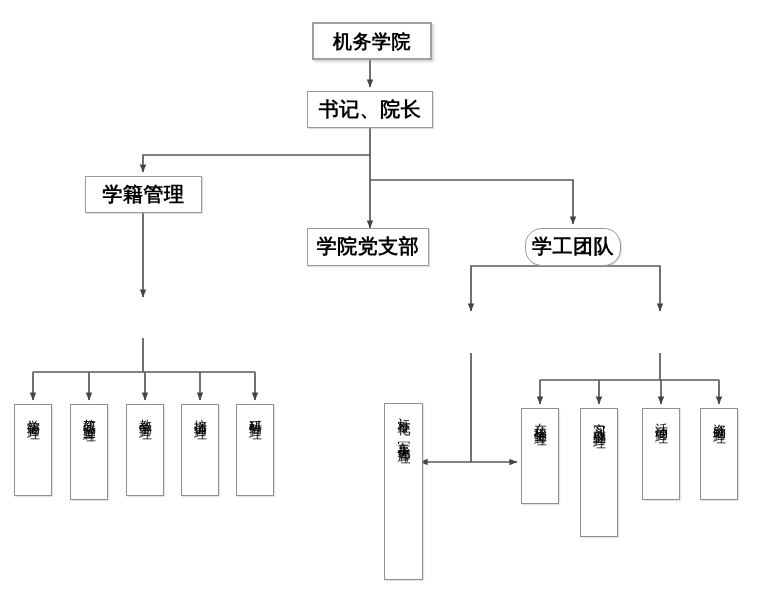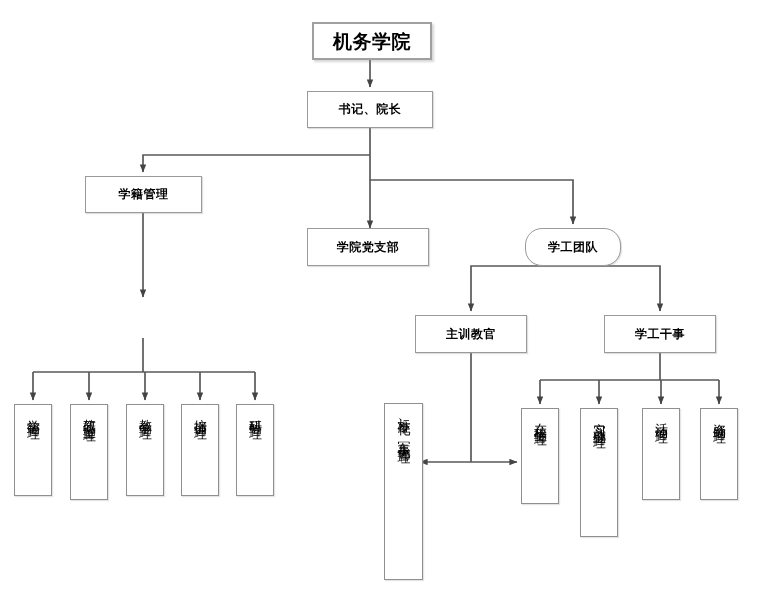--- a/index.html
+++ b/index.html
@@ -30,21 +30,21 @@
     background: #ffffff;
     border: 1px solid #8c8c8c;
     display: flex;
     align-items: center;
     justify-content: center;
     color: #000000;
     line-height: 1.06;
   }
   .node.hrz {
     font-weight: bold;
-    font-size: 12px;
+    font-size: 20px;
     letter-spacing: 0.5px;
   }
   .node.root {
     border: 2px solid #a0a0a0;
     font-size: 19px;
     box-shadow: 2px 2px 2px rgba(140,140,140,0.35);
   }
   .node.lvl2 {
     border: 1px solid #9a9a9a;
     box-shadow: 1px 1px 1px rgba(150,150,150,0.30);
@@ -131,27 +131,21 @@
 
   <div class="node hrz lvl2" style="left:307px; top:228px; width:122px; height:38px;">
     <span class="lbl">学院党支部</span>
   </div>
 
   <div class="node hrz lvl2" style="left:525px; top:228px; width:96px; height:38px;border-radius:17px;">
     <span class="lbl">学工团队</span>
   </div>
 
 
-  <div class="node hrz lvl2" style="left:415px; top:315px; width:112px; height:38px;">
-    <span class="lbl">主训教官</span>
-  </div>
 
-  <div class="node hrz lvl2" style="left:604px; top:315px; width:112px; height:38px;">
-    <span class="lbl">学工干事</span>
-  </div>
 
   <div class="node vert" style="left:14px; top:404px; width:38px; height:92px;">
     <span class="lbl">学籍管理</span>
   </div>
   <div class="node vert" style="left:70px; top:404px; width:38px; height:96px;">
     <span class="lbl">教研室管理</span>
   </div>
   <div class="node vert" style="left:126px; top:404px; width:38px; height:92px;">
     <span class="lbl">教学管理</span>
   </div>

